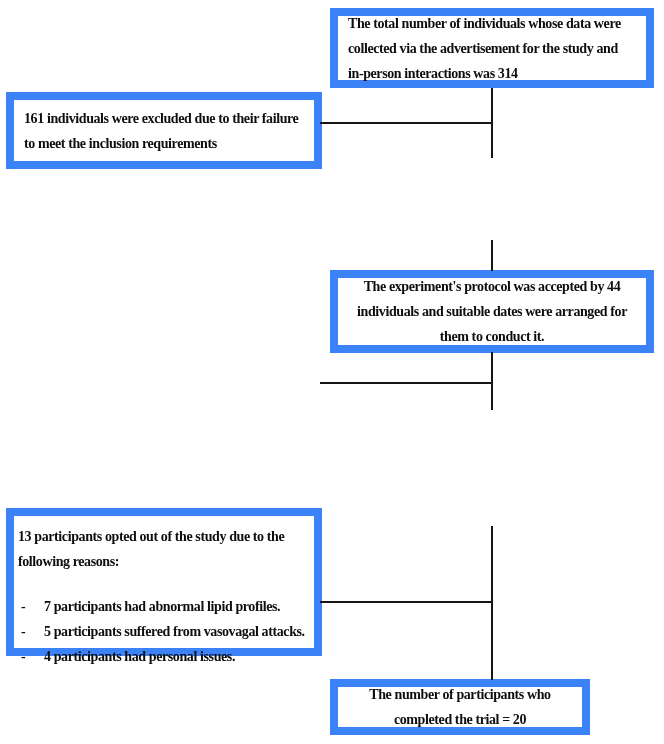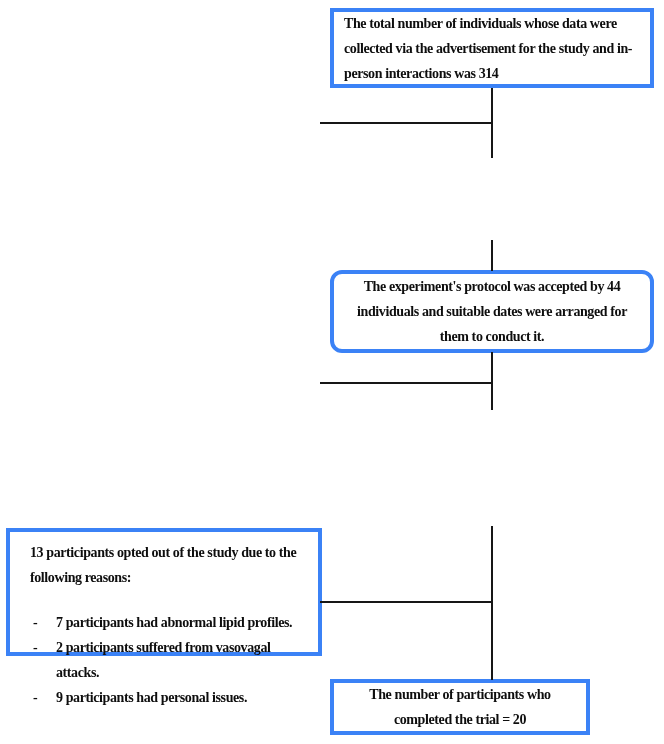--- a/index.html
+++ b/index.html
@@ -8,21 +8,21 @@
     width:664px; height:744px;
     background:#ffffff;
     font-family:"Liberation Serif", serif;
     font-weight:bold;
     color:#0e0e0e;
     overflow:hidden;
   }
   .box {
     position:absolute;
     box-sizing:border-box;
-    border:4px solid #3b82f6;
+    border:8px solid #3b82f6;
     background:#ffffff;
     display:flex;
     align-items:center;
     padding:2px 10px;
     font-size:14px;
     line-height:25px;
     letter-spacing:-0.4px;
   }
   .box.center { text-align:center; justify-content:center; }
   .box.block { display:block; align-items:flex-start; padding-top:8px; }
@@ -30,28 +30,28 @@
   .line.v { width:2px; }
   .line.h { height:2px; }
   .bullets { margin-top:20px; }
   .bullet { display:flex; }
   .bullet .marker { flex:0 0 26px; width:26px; padding-left:3px; box-sizing:border-box; }
   .bullet .btext { flex:1 1 auto; }
 
   
   #box-total      { left:330px; top:8px;   width:324px; height:80px;  }
   #box-telephoned { left:330px; top:158px; width:324px; height:82px;  }
-  #box-accepted   { left:330px; top:270px; width:324px; height:83px;border-radius:12px;  }
+  #box-accepted   { left:330px; top:270px; width:324px; height:83px;  }
   #box-started    { left:330px; top:409px; width:324px; height:118px; }
   #box-completed  { left:330px; top:679px; width:260px; height:56px;  }
 
   
   #box-excluded   { left:6px; top:92px;  width:316px; height:77px;  }
   #box-dropped    { left:6px; top:340px; width:316px; height:74px;  }
-  #box-optedout   { left:6px; top:508px; width:316px; height:128px; padding-left:20px; padding-right:8px;margin-top:20px; }
+  #box-optedout   { left:6px; top:508px; width:316px; height:148px; padding-left:4px; padding-right:8px; }
 
   
   #v-total-telephoned  { left:491px; top:88px;  height:70px;  }
   #v-telephoned-accept { left:491px; top:240px; height:31px;  }
   #v-accept-started    { left:491px; top:352px; height:58px;  }
   #v-started-completed { left:491px; top:526px; height:154px; }
   #h-excluded { left:320px; top:122px; width:173px; }
   #h-dropped  { left:320px; top:382px; width:173px; }
   #h-optedout { left:320px; top:601px; width:173px; }
 </style>
@@ -67,36 +67,39 @@
 
   <div class="box center" id="box-accepted">
     <span>The experiment's protocol was accepted by 44 individuals and suitable dates were arranged for them to conduct it.</span>
   </div>
 
 
   <div class="box center" id="box-completed">
     <span>The number of participants who completed the trial = 20</span>
   </div>
 
+  <div class="box" id="box-excluded">
+    <span>161 individuals were excluded due to their failure to meet the inclusion requirements</span>
+  </div>
 
 
   <div class="box block" id="box-optedout">
     <div class="intro">13 participants opted out of the study due to the following reasons:</div>
     <div class="bullets">
       <div class="bullet">
         <span class="marker">-</span>
         <span class="btext">7 participants had abnormal lipid profiles.</span>
       </div>
       <div class="bullet">
         <span class="marker">-</span>
-        <span class="btext">2 participants suffered from vasovagal attacks.</span>
+        <span class="btext">5 participants suffered from vasovagal attacks.</span>
       </div>
       <div class="bullet">
         <span class="marker">-</span>
-        <span class="btext">9 participants had personal issues.</span>
+        <span class="btext">4 participants had personal issues.</span>
       </div>
     </div>
   </div>
 
   <div class="line v" id="v-total-telephoned"></div>
   <div class="line v" id="v-telephoned-accept"></div>
   <div class="line v" id="v-accept-started"></div>
   <div class="line v" id="v-started-completed"></div>
   <div class="line h" id="h-excluded"></div>
   <div class="line h" id="h-dropped"></div>

